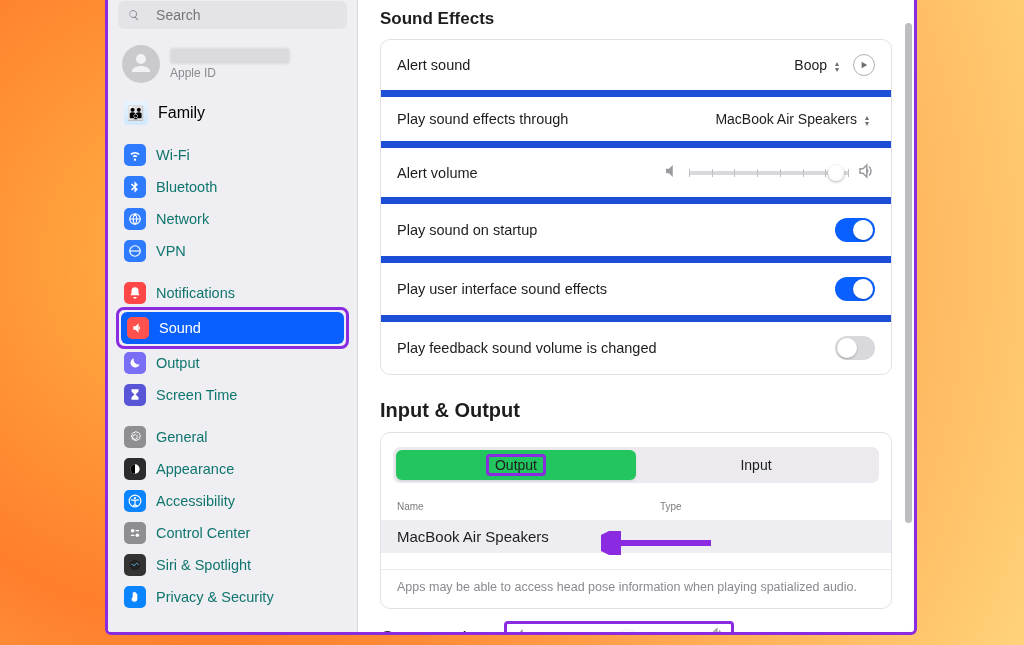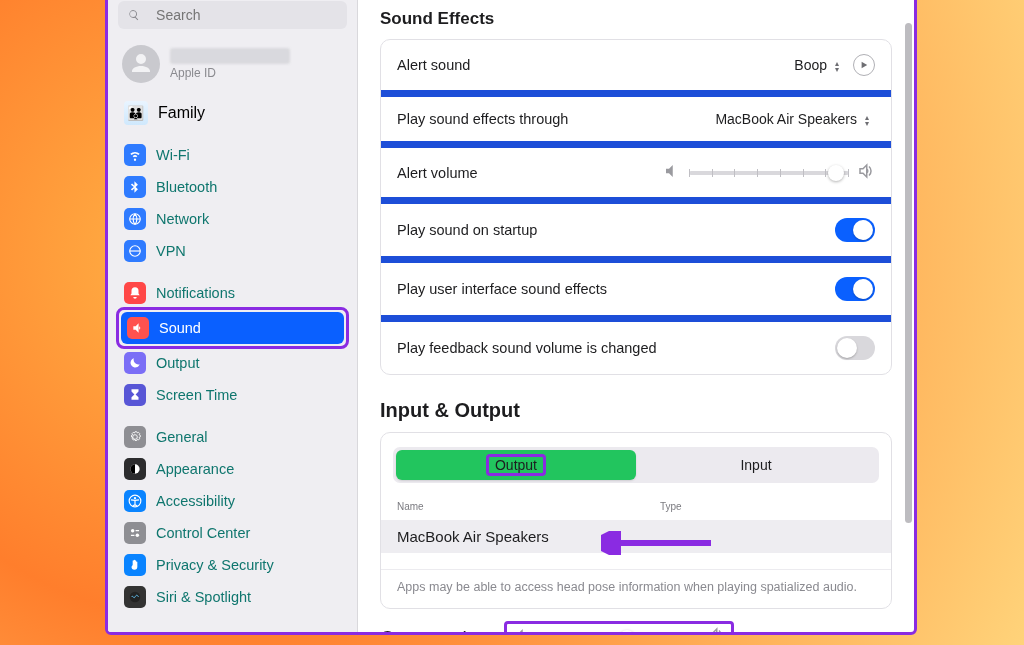--- a/index.html
+++ b/index.html
@@ -288,35 +288,35 @@
           <span class="icon icon-gray">
             <svg viewBox="0 0 24 24">
               <circle cx="8" cy="8" r="3"></circle>
               <circle cx="16" cy="16" r="3"></circle>
               <path d="M5 16h6m2-8h6" stroke="#fff" stroke-width="2"></path>
             </svg>
           </span>
           <span>Control Center</span>
         </div>
         <div class="item">
-          <span class="icon icon-hand">
-            <svg viewBox="0 0 24 24">
-              <path d="M8 12V5a1 1 0 012 0v6V4a1 1 0 012 0v7V5a1 1 0 012 0v7V7a1 1 0 012 0v8a5 5 0 01-10 0z"></path>
-            </svg>
-          </span>
-          <span>Privacy &amp; Security</span>
-        </div>
-        <div class="item">
           <span class="icon icon-dark">
             <svg viewBox="0 0 24 24">
               <circle cx="12" cy="12" r="9" fill="#222"></circle>
               <path d="M6 12c2-4 4 4 6 0s4-4 6 0" fill="none" stroke="#6cf" stroke-width="1.5"></path>
             </svg>
           </span>
           <span>Siri &amp; Spotlight</span>
+        </div>
+        <div class="item">
+          <span class="icon icon-hand">
+            <svg viewBox="0 0 24 24">
+              <path d="M8 12V5a1 1 0 012 0v6V4a1 1 0 012 0v7V5a1 1 0 012 0v7V7a1 1 0 012 0v8a5 5 0 01-10 0z"></path>
+            </svg>
+          </span>
+          <span>Privacy &amp; Security</span>
         </div>
       </div>
   </div>
 
   <div class="main">
     <div class="scrollbar"></div>
 
     <div class="h1">Sound Effects</div>
 
     <div class="card">

